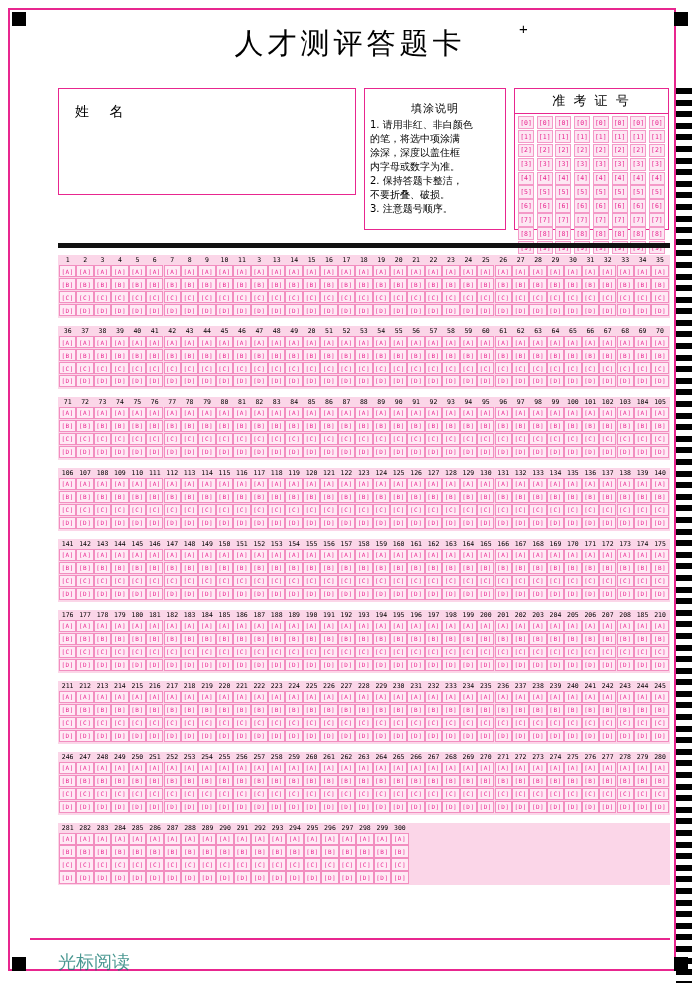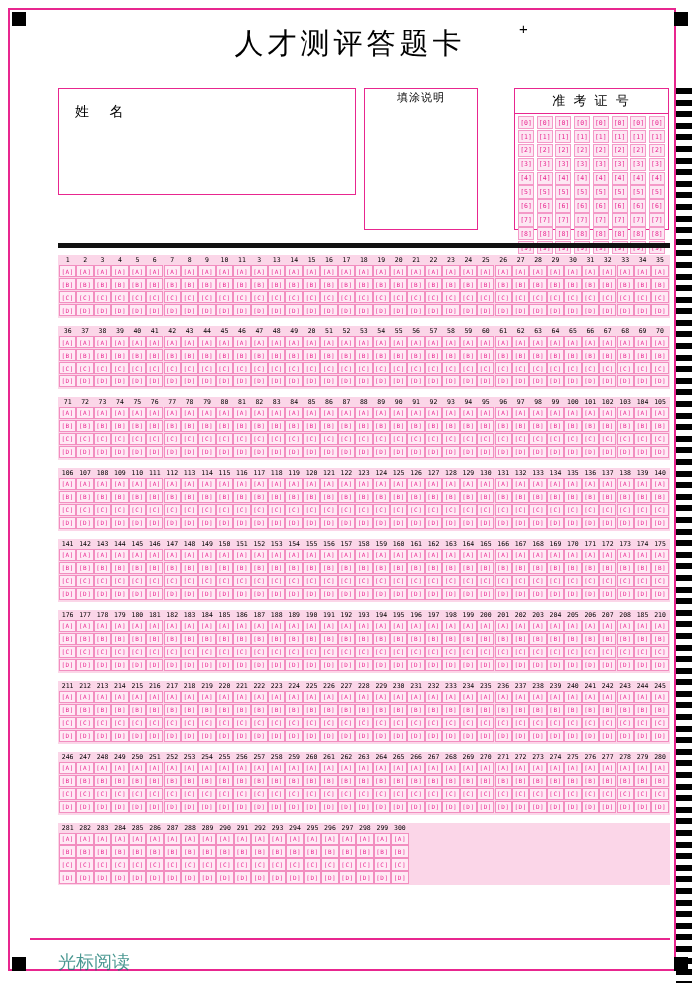--- a/index.html
+++ b/index.html
@@ -11,21 +11,21 @@
 
   
   .title{position:absolute;left:0;top:24px;width:700px;text-align:center;font-family:"DejaVu Sans",sans-serif;
          font-size:29px;letter-spacing:4px;color:#000;font-weight:400;}
   .title-plus{position:absolute;left:519px;top:20px;font-size:15px;color:#000;}
 
   
   .namebox{position:absolute;left:58px;top:88px;width:298px;height:107px;border:1.4px solid #e8268f;box-sizing:border-box;}
   .namebox .lbl{position:absolute;left:16px;top:14px;font-size:14px;font-family:"DejaVu Sans",sans-serif;letter-spacing:8px;color:#000;}
 
-  .instbox{position:absolute;left:364px;top:88px;width:114px;height:142px;border:1.4px solid #e8268f;box-sizing:border-box;padding:1px 5px;}
+  .instbox{position:absolute;left:364px;top:88px;width:142px;height:142px;border:1.4px solid #e8268f;box-sizing:border-box;padding:12px 5px;}
   .instbox .h{font-size:11px;font-family:"DejaVu Sans",sans-serif;text-align:center;color:#000;margin-bottom:2px;letter-spacing:1px;}
   .instbox .ind{font-size:10px;font-family:"DejaVu Sans",sans-serif;line-height:14px;color:#000;padding-left:0;}
 
   
   .exambox{position:absolute;left:514px;top:88px;width:155px;height:142px;border:1.4px solid #e8268f;box-sizing:border-box;}
   .exambox .h{text-align:center;font-size:13px;font-family:"DejaVu Sans",sans-serif;letter-spacing:2px;color:#000;margin-top:3px;}
   .exambox .hr{height:1px;background:#e8268f;margin:3px 0 2px 0;}
   .exam-cols{display:flex;justify-content:space-between;padding:0 3px;}
   .exam-col{width:16px;}
   .exam-col .cell{height:11.3px;display:flex;align-items:center;justify-content:center;font-size:6.5px;
@@ -67,20 +67,29 @@
 
   <div class="title">人才测评答题卡</div>
   <div class="title-plus">+</div>
 
   <div class="namebox">
     <div class="lbl">姓    名</div>
   </div>
 
   <div class="instbox">
     <div class="h">填涂说明</div>
+    <div id="inst-lines">
+        <div class="ind">1. 请用非红、非白颜色</div>
+        <div class="ind">的笔，将选中项涂满</div>
+        <div class="ind">涂深，深度以盖住框</div>
+        <div class="ind">内字母或数字为准。</div>
+        <div class="ind">2. 保持答题卡整洁，</div>
+        <div class="ind">不要折叠、破损。</div>
+        <div class="ind">3. 注意题号顺序。</div>
+      </div>
   </div>
 
   <div class="exambox">
     <div class="h">准 考 证 号</div>
     <div class="hr"></div>
     <div class="exam-cols" id="exam-cols">
         <div class="exam-col">
           <div class="cell">[0]</div>
           <div class="cell">[1]</div>
           <div class="cell">[2]</div>

